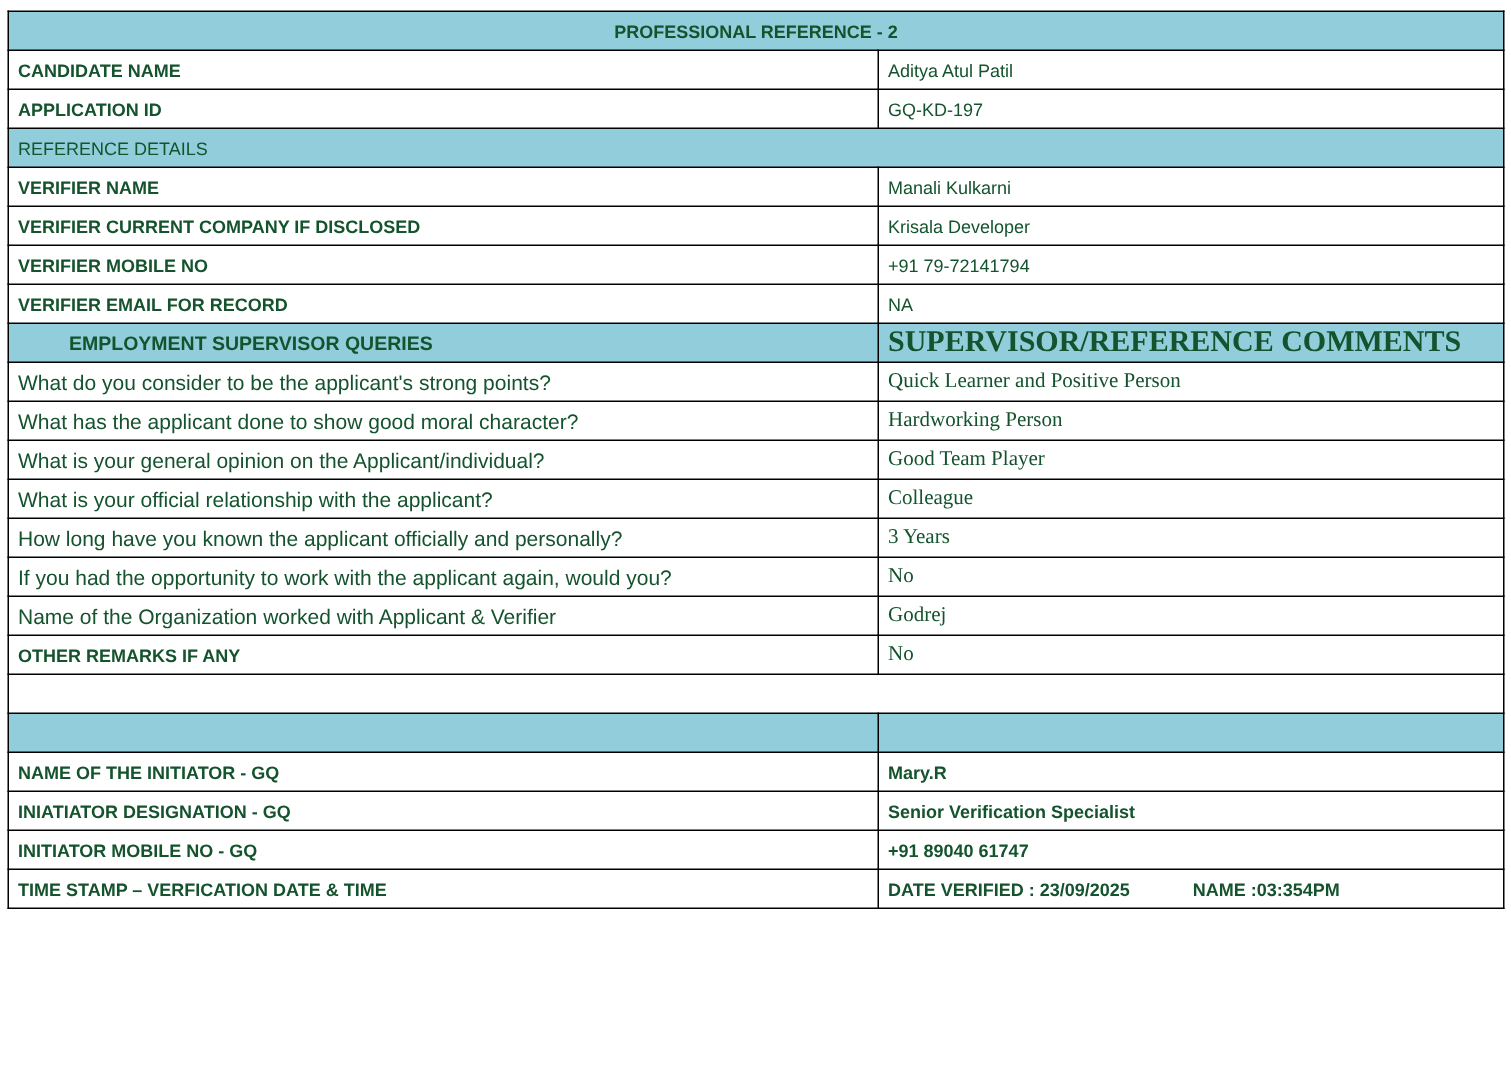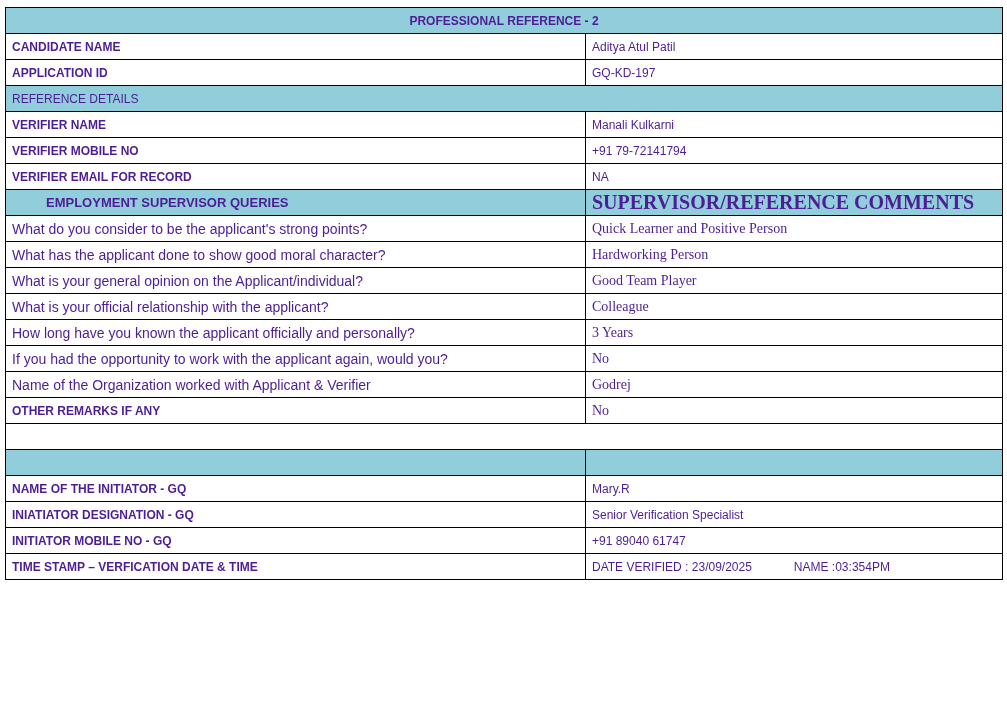--- a/index.html
+++ b/index.html
@@ -3,42 +3,42 @@
 <meta charset="utf-8">
 <style>
   html, body { margin: 0; padding: 0; background: #ffffff; }
   body { width: 1007px; height: 713px; position: relative; overflow: hidden; }
   table.ref {
     position: absolute; left: 5px; top: 7px; width: 997px;
     border-collapse: collapse; table-layout: fixed;
   }
   table.ref td {
     border: 1px solid #000; padding: 0 6px; height: 25px;
-    font-family: "Liberation Sans", sans-serif; font-size: 12px; color: #4c1d95;
+    font-family: "Liberation Sans", sans-serif; font-size: 12px; color: #14532d;
     white-space: nowrap; overflow: hidden; vertical-align: middle;
   }
   col.c1 { width: 580px; }
   col.c2 { width: 417px; }
   .blue { background: #92cddc; }
   .title td { height: 28px; text-align: center; font-size: 16px; font-weight: bold; }
   .lbl { font-weight: bold; font-size: 12px; }
   .val { font-size: 14px; }
   .sec td { font-family: "Liberation Serif", serif; font-size: 15px; height: 22px; }
   .hdr td { height: 20px; }
   .hdr .lbl { font-size: 13px; padding-left: 40px; }
   .hdr .serifb { font-family: "Liberation Serif", serif; font-weight: bold; font-size: 20px; }
   .q td { height: 29px; }
   .q .qt { font-size: 14px; }
   .q .ans { font-family: "Liberation Serif", serif; font-size: 14px; }
   .remarks td { height: 25px; }
   .remarks .ans { font-family: "Liberation Serif", serif; font-size: 14px; }
   .blank td { height: 20px; }
   .spacer td { height: 18px; }
   .init td { height: 25px; }
-  .init .iv { font-weight: normal; font-size: 12px; }
+  .init .iv { font-weight: bold; font-size: 12px; }
   .ts-gap { display: inline-block; width: 42px; }
 </style>
 </head>
 <body>
 
 <table class="ref">
   <colgroup>
       <col class="c1">
       <col class="c2">
     </colgroup>
@@ -56,20 +56,24 @@
       <td class="val">GQ-KD-197</td>
     </tr>
 
     <tr class="sec blue">
       <td colspan="2">REFERENCE DETAILS</td>
     </tr>
 
     <tr>
       <td class="lbl">VERIFIER NAME</td>
       <td class="val">Manali Kulkarni</td>
+    </tr>
+    <tr>
+      <td class="lbl">VERIFIER CURRENT COMPANY IF DISCLOSED</td>
+      <td class="val">Krisala Developer</td>
     </tr>
     <tr>
       <td class="lbl">VERIFIER MOBILE NO</td>
       <td class="val">+91 79-72141794</td>
     </tr>
     <tr>
       <td class="lbl">VERIFIER EMAIL FOR RECORD</td>
       <td class="val">NA</td>
     </tr>
 

